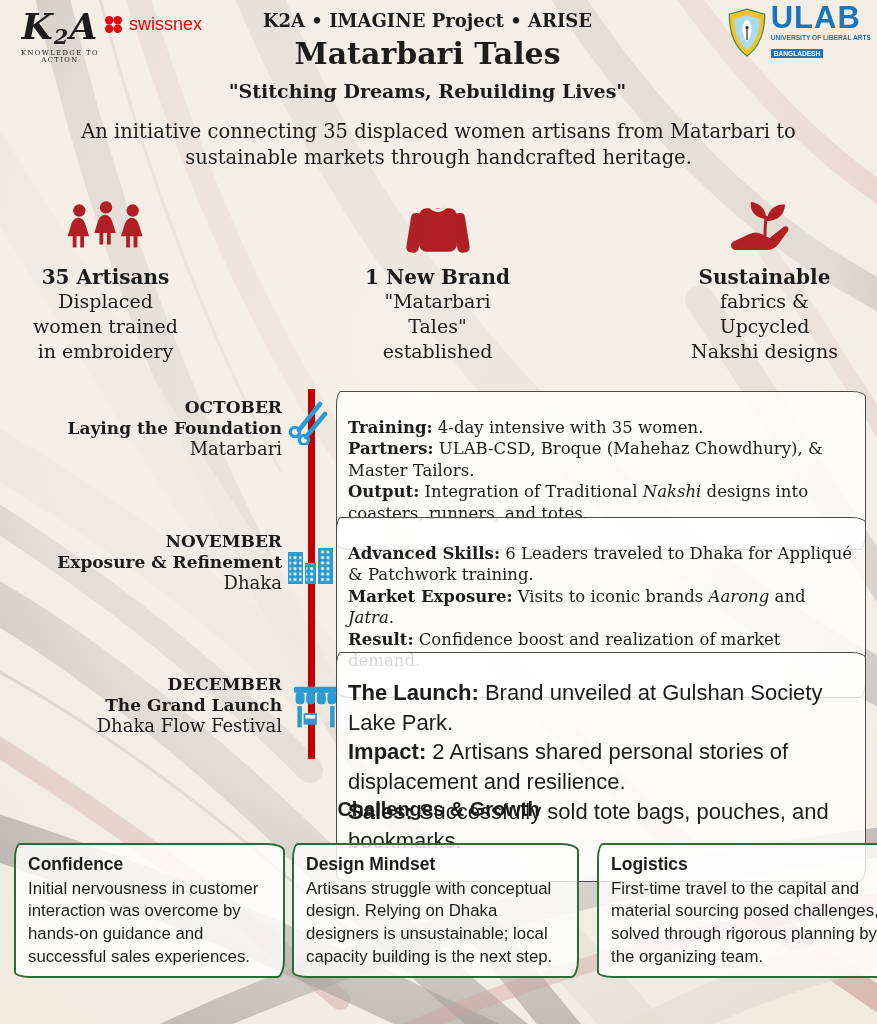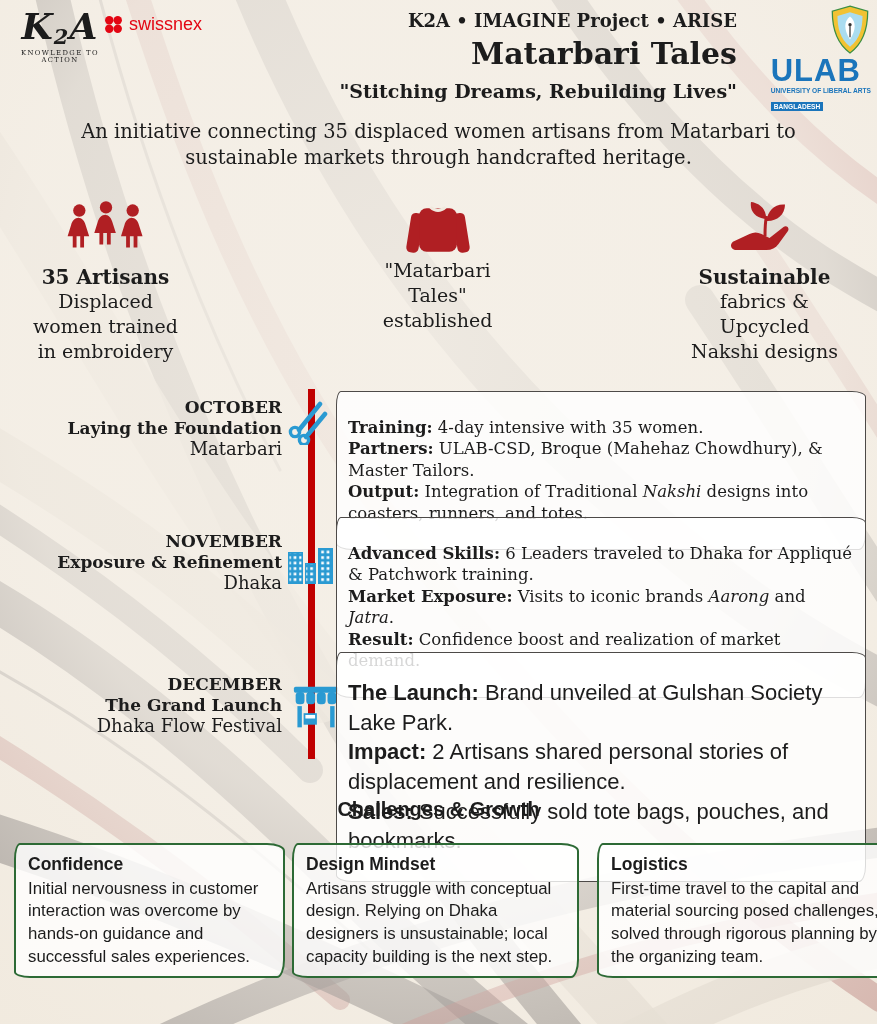--- a/index.html
+++ b/index.html
@@ -10,25 +10,25 @@
   }
   .bg{position:absolute;left:0;top:0;width:877px;height:1024px;}
 
   
   .k2a{position:absolute;left:12px;top:8px;width:96px;text-align:center;line-height:1;}
   .k2a-name{font-style:italic;font-weight:bold;font-size:36px;letter-spacing:1px;}
   .k2a-2{font-size:21px;vertical-align:-5px;}
   .k2a-sub{font-size:6.8px;letter-spacing:1.4px;margin-top:3px;font-family:"DejaVu Serif",serif;}
   .swissnex{position:absolute;left:104px;top:14px;display:flex;align-items:center;gap:6px;}
   .swissnex-label{color:#e30613;font-family:"Liberation Sans","DejaVu Sans",sans-serif;font-size:18px;font-weight:500;}
-  .head{position:absolute;left:118px;right:140px;top:10px;text-align:right;}
+  .head{position:absolute;left:118px;right:140px;top:10px;text-align:center;}
   .kicker{font-size:18px;font-weight:bold;}
   .title{font-size:30px;font-weight:bold;margin-top:5px;}
   .tagline{font-size:19px;font-weight:bold;margin-top:9px;}
-  .ulab{position:absolute;right:6px;top:5px;display:flex;align-items:flex-end;gap:3px;flex-direction:column;}
+  .ulab{position:absolute;right:6px;top:5px;display:flex;align-items:center;gap:3px;}
   .ulab-name{font-family:"Liberation Sans","DejaVu Sans",sans-serif;font-weight:bold;color:#1b75bb;font-size:31px;line-height:.85;letter-spacing:1px;}
   .ulab-line1{font-size:6.6px;color:#1b75bb;font-weight:bold;font-family:"Liberation Sans",sans-serif;margin-top:3px;}
   .ulab-line2{font-size:6.6px;color:#fff;background:#1b75bb;display:inline-block;padding:1px 3px;font-family:"Liberation Sans",sans-serif;font-weight:bold;}
 
   .intro{position:absolute;left:34px;right:34px;top:119px;text-align:center;font-size:19.5px;line-height:1.33;}
 
   
   .stat{position:absolute;top:196px;text-align:center;}
   .stat-icon{height:62px;display:flex;align-items:flex-end;justify-content:center;}
   .stat-title{font-size:20px;font-weight:bold;margin-top:7px;}
@@ -180,20 +180,21 @@
 
   <div class="stat stat2">
     <div class="stat-icon">
       <svg width="72" height="56" viewBox="0 0 76 56" fill="#b01f23">
         <rect x="7" y="10" width="13" height="42" rx="5" transform="rotate(9 13.5 31)"></rect>
         <rect x="56" y="10" width="13" height="42" rx="5" transform="rotate(-9 62.5 31)"></rect>
         <rect x="18" y="5" width="40" height="46" rx="8"></rect>
         <path d="M29 5 q9 8 18 0 l-2 -2 q-7 5 -14 0 z" fill="#f0e9de"></path>
       </svg>
     </div>
+    <div class="stat-title">1 New Brand</div>
     <div class="stat-line">"Matarbari</div>
     <div class="stat-line">Tales"</div>
     <div class="stat-line">established</div>
   </div>
 
   <div class="stat stat3">
     <div class="stat-icon">
       <svg width="82" height="60" viewBox="0 0 80 60" fill="#b01f23">
         <path d="M10 52 c-5 -1 -5.5 -7 -0.5 -9 l15 -7 c4 -2 8 -2 12 0 l8 4 14 -11 c3 -2.4 6.5 1 4.3 4.2 l-9.3 12.8 c-3 4 -7 6 -12 6 z"></path>
         <path d="M40 38 C40 30 40 25 41.5 18" stroke="#b01f23" stroke-width="3" fill="none"></path>

